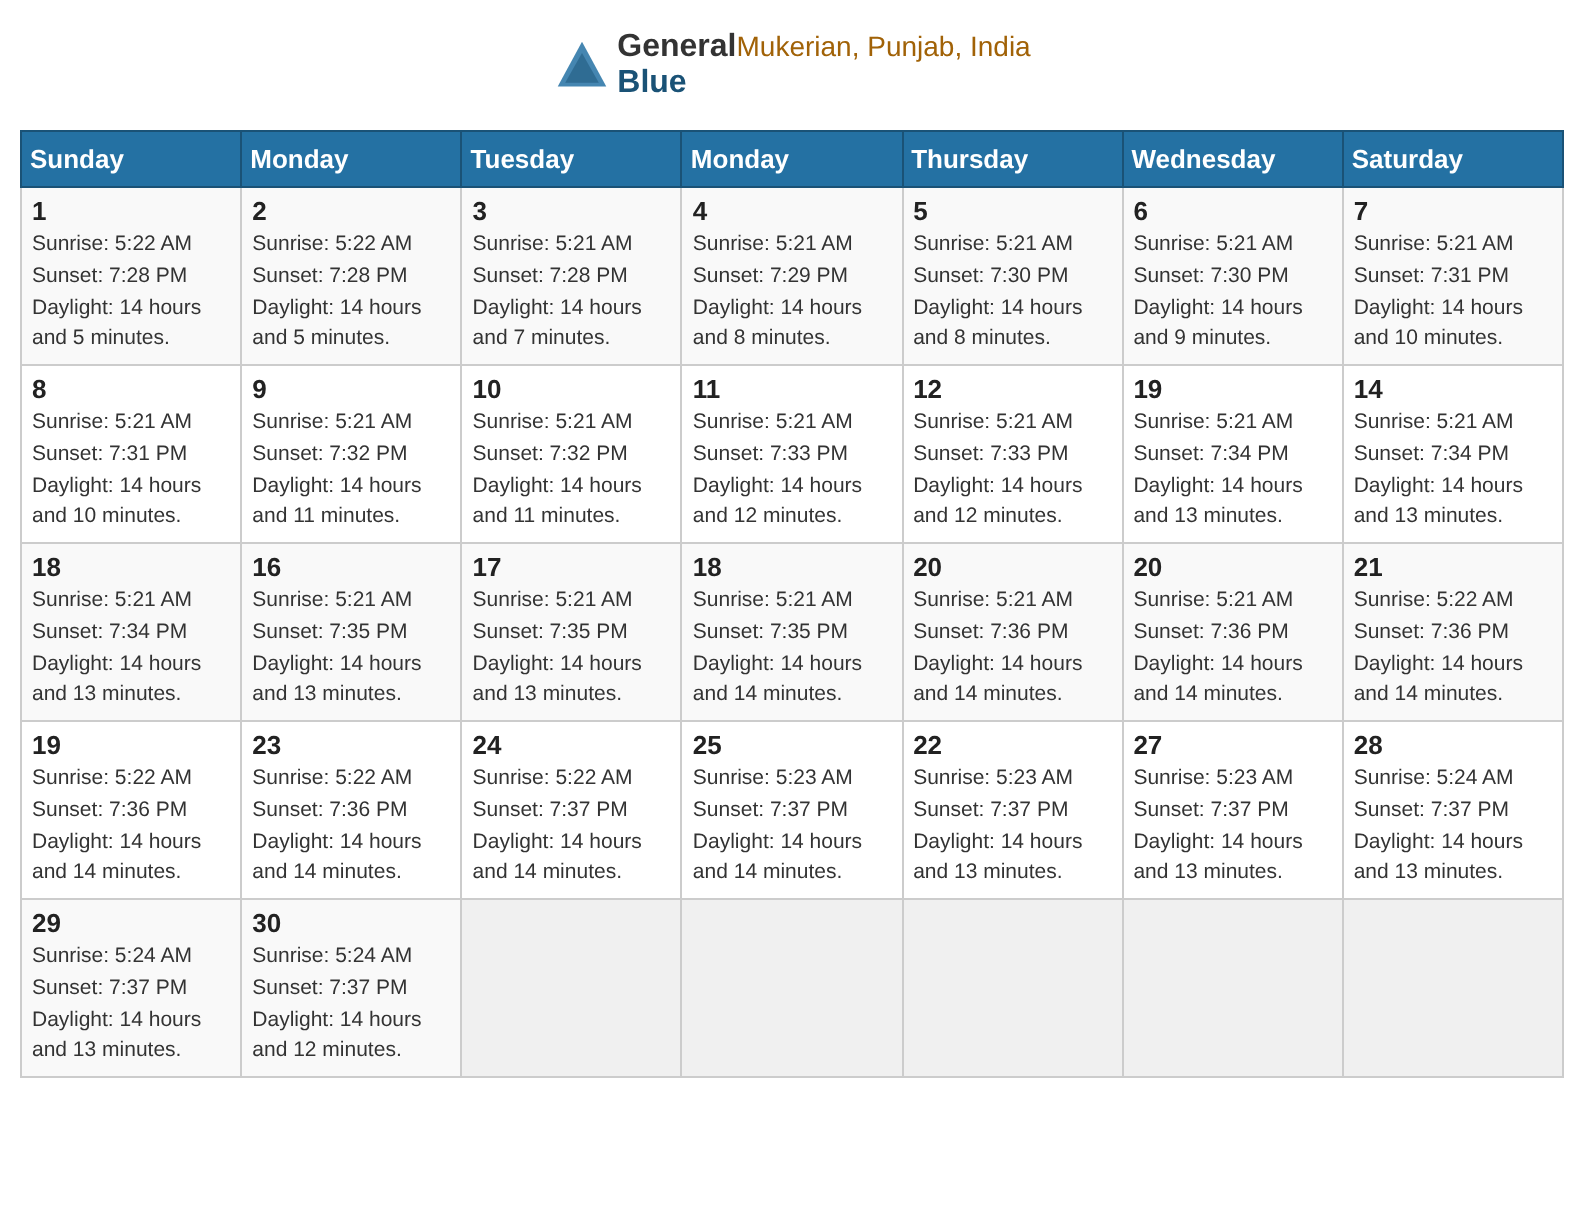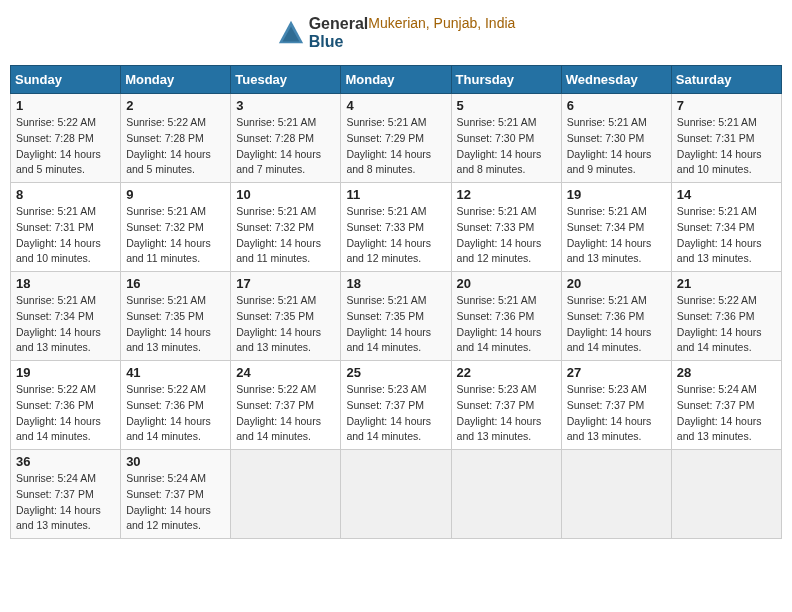--- a/index.html
+++ b/index.html
@@ -215,21 +215,21 @@
           <span class="day-num">21</span>
           <div class="day-info">Sunrise: 5:22 AM<br>Sunset: 7:36 PM<br>Daylight: 14 hours and 14 minutes.</div>
         </td>
       </tr>
       <tr>
         <td>
           <span class="day-num">19</span>
           <div class="day-info">Sunrise: 5:22 AM<br>Sunset: 7:36 PM<br>Daylight: 14 hours and 14 minutes.</div>
         </td>
         <td>
-          <span class="day-num">41</span>
+          <span class="day-num">23</span>
           <div class="day-info">Sunrise: 5:22 AM<br>Sunset: 7:36 PM<br>Daylight: 14 hours and 14 minutes.</div>
         </td>
         <td>
           <span class="day-num">24</span>
           <div class="day-info">Sunrise: 5:22 AM<br>Sunset: 7:37 PM<br>Daylight: 14 hours and 14 minutes.</div>
         </td>
         <td>
           <span class="day-num">25</span>
           <div class="day-info">Sunrise: 5:23 AM<br>Sunset: 7:37 PM<br>Daylight: 14 hours and 14 minutes.</div>
         </td>
@@ -241,21 +241,21 @@
           <span class="day-num">27</span>
           <div class="day-info">Sunrise: 5:23 AM<br>Sunset: 7:37 PM<br>Daylight: 14 hours and 13 minutes.</div>
         </td>
         <td>
           <span class="day-num">28</span>
           <div class="day-info">Sunrise: 5:24 AM<br>Sunset: 7:37 PM<br>Daylight: 14 hours and 13 minutes.</div>
         </td>
       </tr>
       <tr>
         <td>
-          <span class="day-num">36</span>
+          <span class="day-num">29</span>
           <div class="day-info">Sunrise: 5:24 AM<br>Sunset: 7:37 PM<br>Daylight: 14 hours and 13 minutes.</div>
         </td>
         <td>
           <span class="day-num">30</span>
           <div class="day-info">Sunrise: 5:24 AM<br>Sunset: 7:37 PM<br>Daylight: 14 hours and 12 minutes.</div>
         </td>
         <td class="empty-cell"></td>
         <td class="empty-cell"></td>
         <td class="empty-cell"></td>
         <td class="empty-cell"></td>

